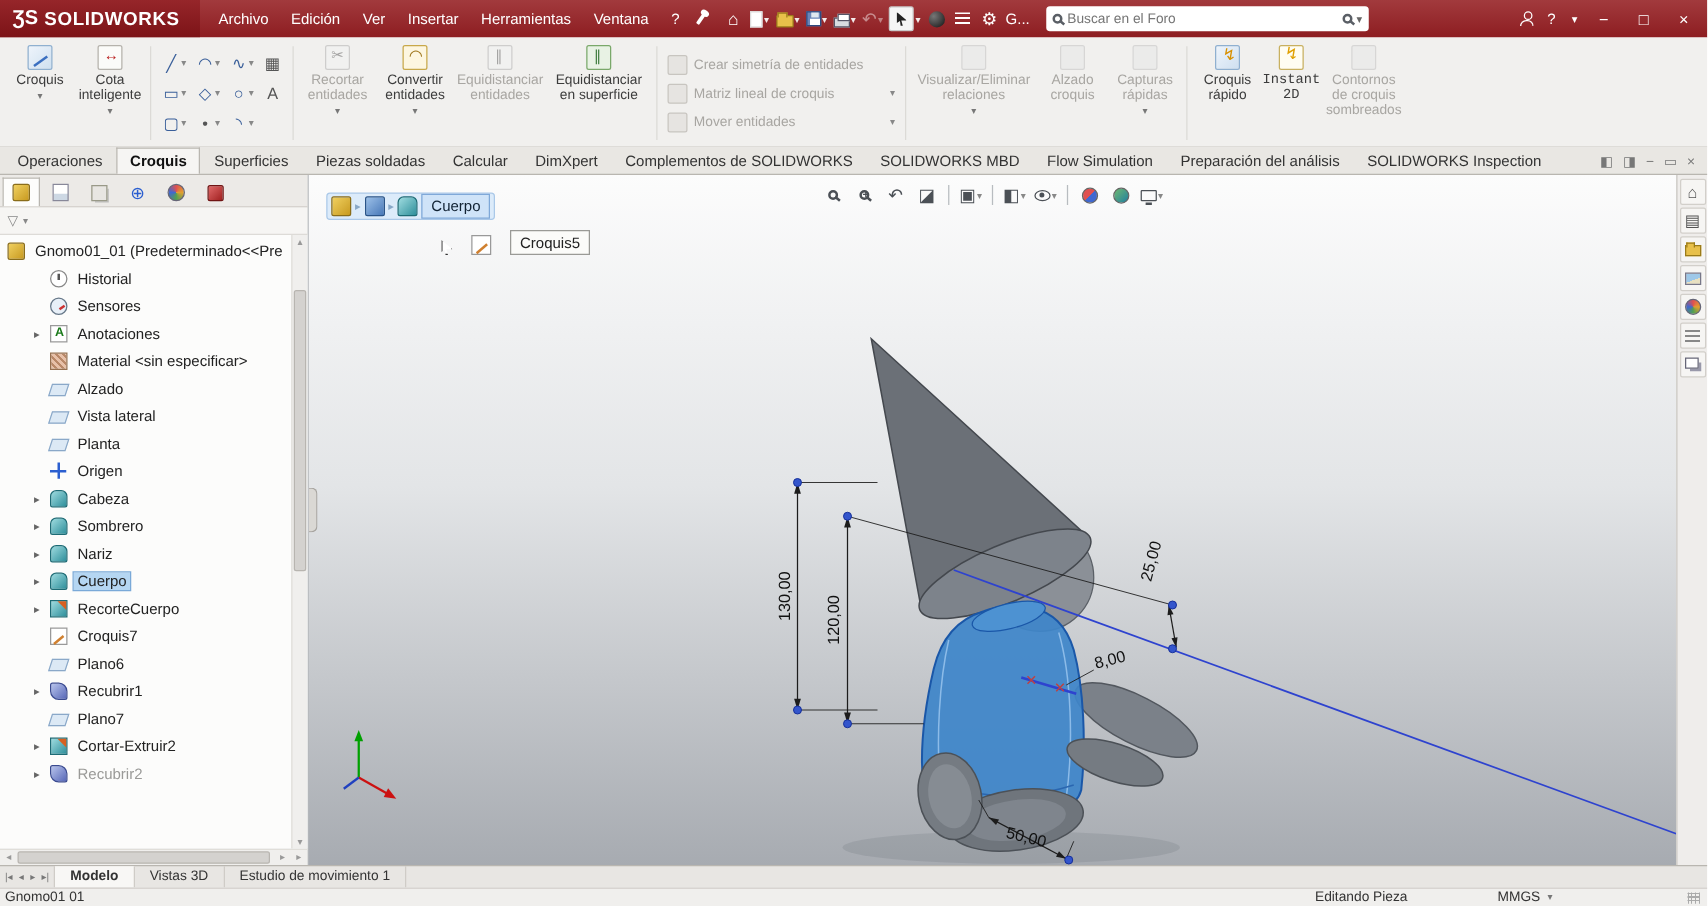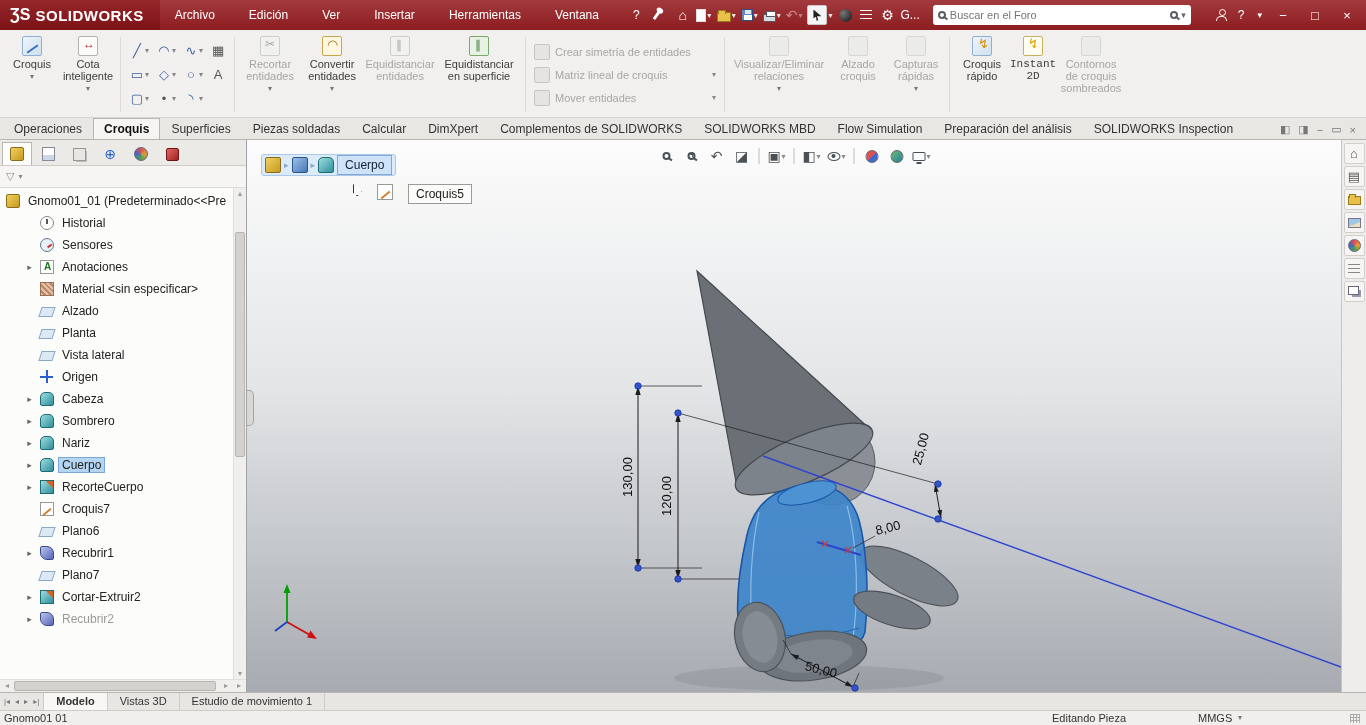--- a/index.html
+++ b/index.html
@@ -4,21 +4,21 @@
 <style>
   * { box-sizing: border-box; }
   body { margin:0; font-family:"Liberation Sans", sans-serif; }
   #app { position:relative; width:1366px; height:725px; overflow:hidden; background:#fff; font-size:12px; color:#333; user-select:none; }
 
   
   #titlebar { position:absolute; top:0; left:0; right:0; height:30px; background:linear-gradient(#a23a3d,#8d1d21); display:flex; align-items:center; color:#fff; }
   .logo { display:flex; align-items:center; gap:5px; padding:0 16px 0 10px; height:100%; background:linear-gradient(#96262a,#7c1317); }
   .logo .ds { font-weight:bold; font-size:16px; }
   .logo .sw { font-weight:bold; font-size:15px; letter-spacing:.5px; }
-  .menus { display:flex; margin-left:6px;gap:16px; }
+  .menus { display:flex; margin-left:6px; }
   .menu { padding:0 9px; line-height:30px; font-size:12px; cursor:default; }
   .pinbtn { margin:0 6px; display:flex; align-items:center; }
   .pin { width:3px; height:9px; background:#fff; transform:rotate(35deg); position:relative; border-radius:1px; }
   .pin::before { content:""; position:absolute; top:-4px; left:-2px; width:7px; height:5px; background:#fff; border-radius:50%; }
   .qat { display:flex; align-items:center; gap:3px; margin-left:10px; }
   .qbtn { height:22px; min-width:18px; display:flex; align-items:center; justify-content:center; padding:0 1px; }
   .qbtn .g { font-size:14px; line-height:1; }
   .qdd { font-size:8px; margin-left:1px; opacity:.9; }
   .dimmed { opacity:.45; }
   .selchip { width:20px; height:20px; background:#f5f5f5; border:1px solid #c9c9c9; border-radius:2px; display:flex; align-items:center; justify-content:center; }
@@ -137,21 +137,21 @@
   
   #viewport { position:absolute; top:140px; left:247px; right:25px; bottom:33px; background:linear-gradient(180deg,#fcfcfc 0%,#e3e5e7 45%,#a7abb1 100%); overflow:hidden; }
   #scene { position:absolute; inset:0; }
   .bc { position:absolute; left:14px; top:14px; display:flex; align-items:center; gap:3px; background:#dcebfa; border:1px solid #aac8e8; border-radius:3px; padding:1px 3px; height:22px; }
   .bchip { width:16px; height:16px; border-radius:2px; }
   .bchip.gold { background:linear-gradient(135deg,#f0d060,#c89a20); border:1px solid #8a6d1a; }
   .bchip.blue { background:linear-gradient(135deg,#9cc0e8,#4878b8); border:1px solid #2a5488; }
   .bchip.teal { background:linear-gradient(135deg,#9fdce0,#2f8f9b); border:1px solid #1d6b75; border-radius:5px 5px 2px 2px; }
   .bcsep { color:#88a8c8; font-size:9px; }
   .bclabel { background:#cfe3f8; border:1px solid #7fa8d8; padding:0 7px; line-height:18px; font-size:12px; color:#123; }
-  .bc2 { position:absolute; left:106px; top:44px; display:flex; align-items:flex-start; gap:15px; }
+  .bc2 { position:absolute; left:106px; top:44px; display:flex; align-items:flex-end; gap:15px; }
   .cursor2 { width:9px; height:12px; background:#fff; border:1px solid #333; clip-path:polygon(0 0,100% 62%,45% 62%,60% 100%,38% 100%,32% 66%,0 80%); }
   .sk16 { width:16px; height:16px; background:#fff; border:1px solid #999; position:relative; }
   .sk16::after { content:""; position:absolute; left:2px; top:9px; width:11px; height:2px; background:#d08030; transform:rotate(-40deg); }
   .bclabel2 { background:#fbfbf9; border:1px solid #9a9a96; padding:0 7px; line-height:18px; font-size:12px; color:#222; }
   .hud { position:absolute; top:6px; left:50%; transform:translateX(-50%); display:flex; align-items:center; gap:5px; }
   .hbtn { height:20px; min-width:20px; display:flex; align-items:center; justify-content:center; gap:1px; color:#4b5056; font-size:14px; }
   .hsep { width:1px; height:16px; background:#b8bcc0; margin:0 2px; }
   .magd { width:8px; height:8px; border:2px solid #4b5056; border-radius:50%; position:relative; }
   .magd::after { content:""; position:absolute; width:5px; height:2px; background:#4b5056; right:-4px; bottom:-2px; transform:rotate(40deg); }
   .magp::before { content:"+"; position:absolute; left:0.5px; top:-4px; font-size:9px; font-weight:bold; }
@@ -481,26 +481,26 @@
             <span class="tlb">Material &lt;sin especificar&gt;</span>
           </div>
         <div class="ti child">
             <span class="exp"></span>
             <span class="tic tic-plane"></span>
             <span class="tlb">Alzado</span>
           </div>
         <div class="ti child">
             <span class="exp"></span>
             <span class="tic tic-plane"></span>
+            <span class="tlb">Vista lateral</span>
+          </div>
+        <div class="ti child">
+            <span class="exp"></span>
+            <span class="tic tic-plane"></span>
             <span class="tlb">Planta</span>
-          </div>
-        <div class="ti child">
-            <span class="exp"></span>
-            <span class="tic tic-plane"></span>
-            <span class="tlb">Vista lateral</span>
           </div>
         <div class="ti child">
             <span class="exp"></span>
             <span class="tic tic-orig tic-origin"></span>
             <span class="tlb">Origen</span>
           </div>
         <div class="ti child">
             <span class="exp">▸</span>
             <span class="tic tic-rev"></span>
             <span class="tlb">Cabeza</span>

